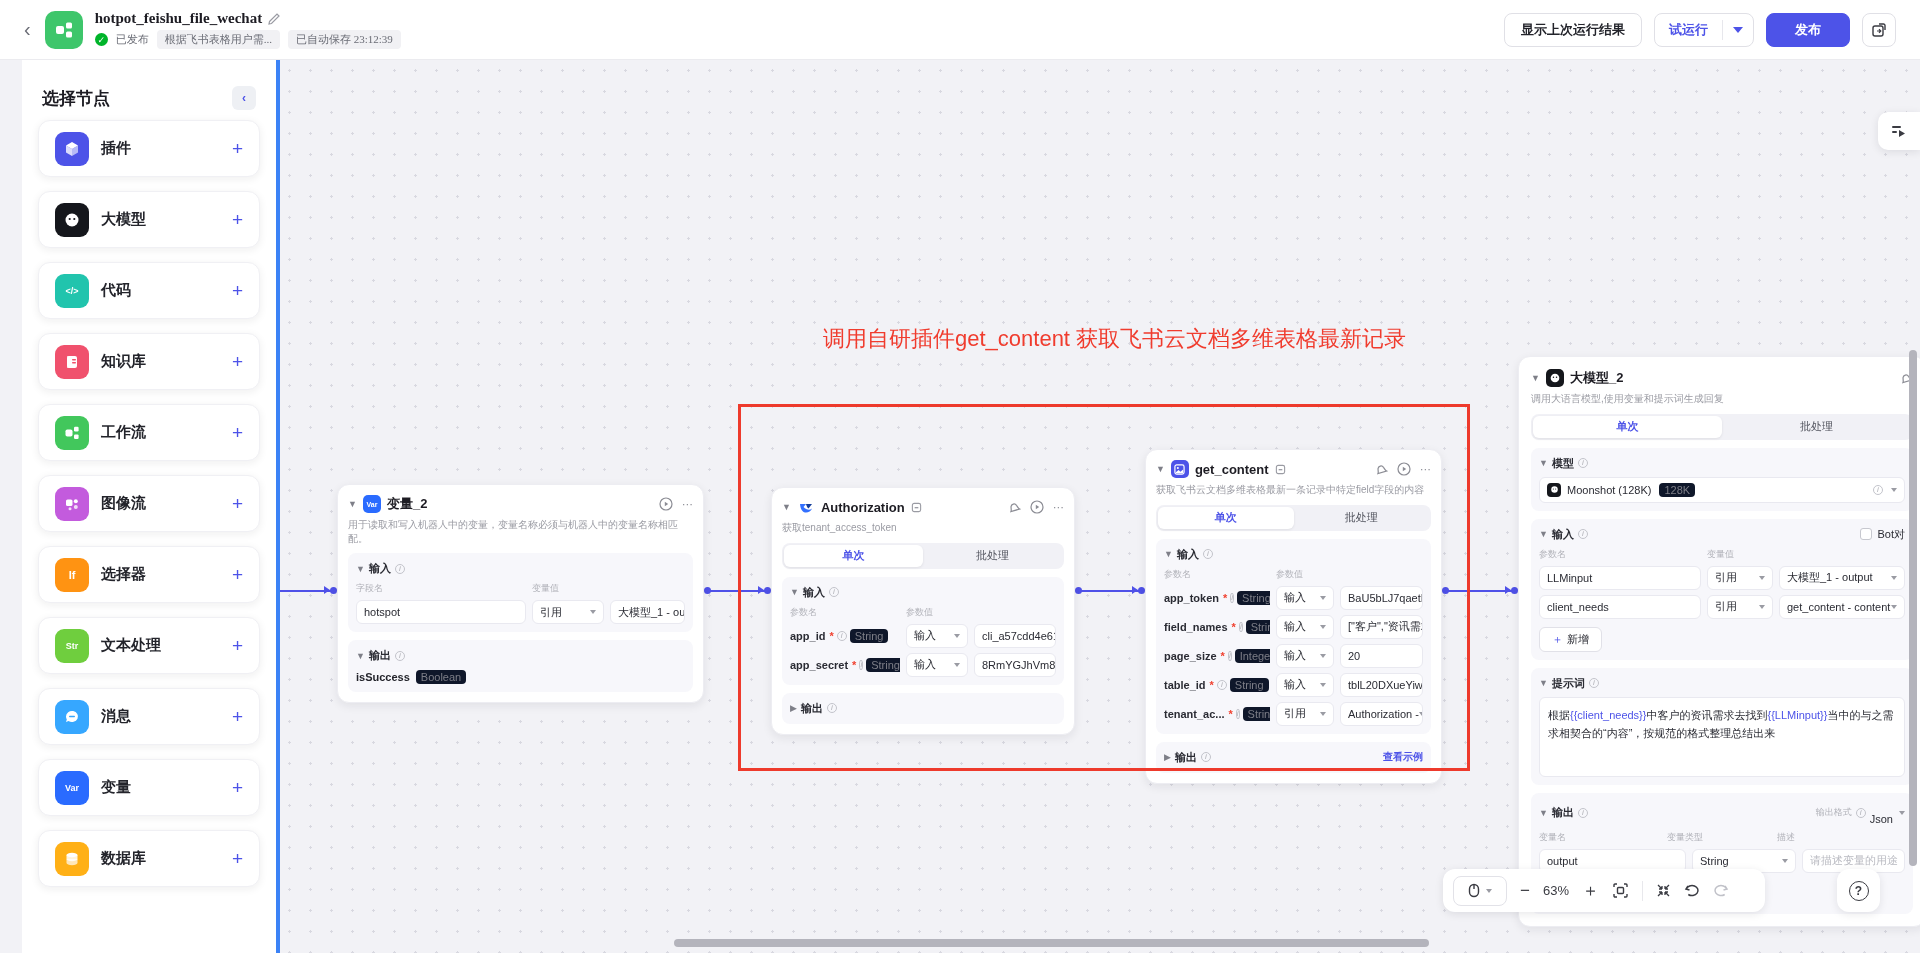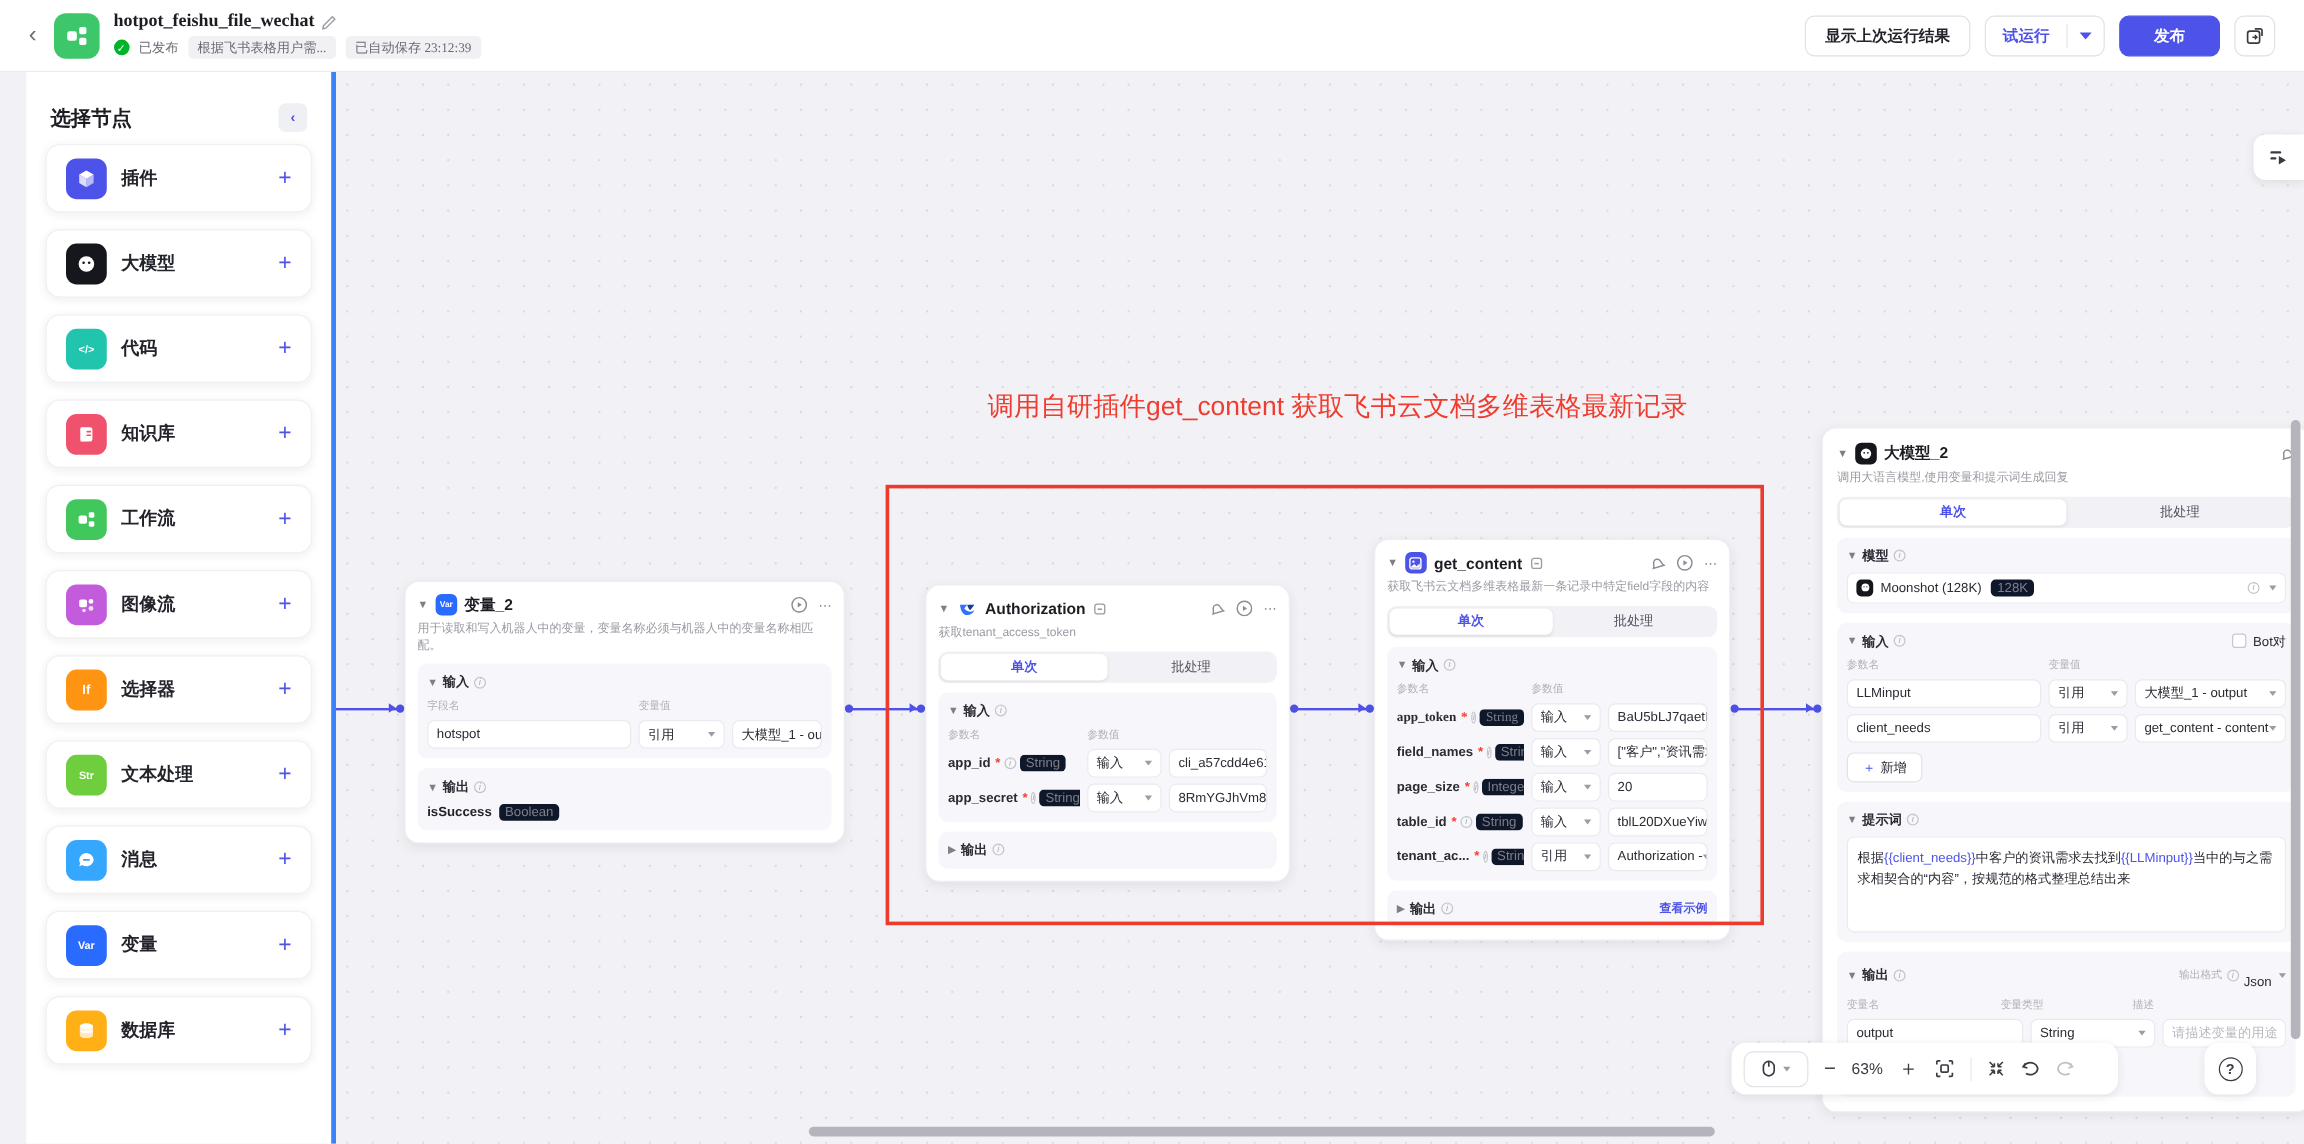--- a/index.html
+++ b/index.html
@@ -462,21 +462,21 @@
         <span class="chev">▼</span>
       <span>输入</span>
       <span class="info">i</span>
       </div>
     <div class="cols">
         <span style="width:112px;">参数名</span>
         <span>参数值</span>
       </div>
 
     <div class="prow">
-      <span class="pname" style="width:106px;font-family:Liberation Serif, serif;">
+      <span class="pname" style="width:106px;">
           <span>app_token</span>
           <span class="req">*</span>
           <span class="info">i</span>
           <span class="badge">String</span>
         </span>
       <div class="ctl" style="width:58px;">
           <span>输入</span>
           <span class="caret"></span>
         </div>
       <div class="ctl" style="flex:1;">BaU5bLJ7qaetHosps\</div>

